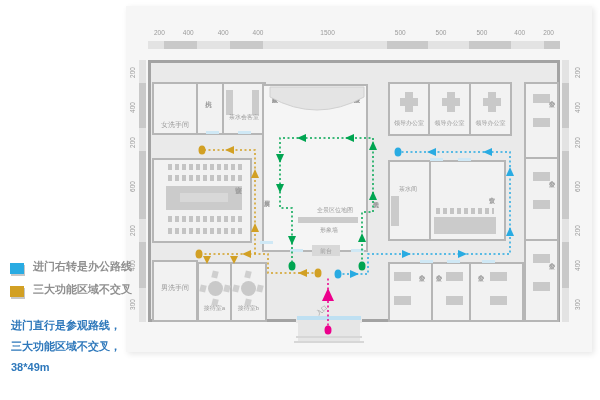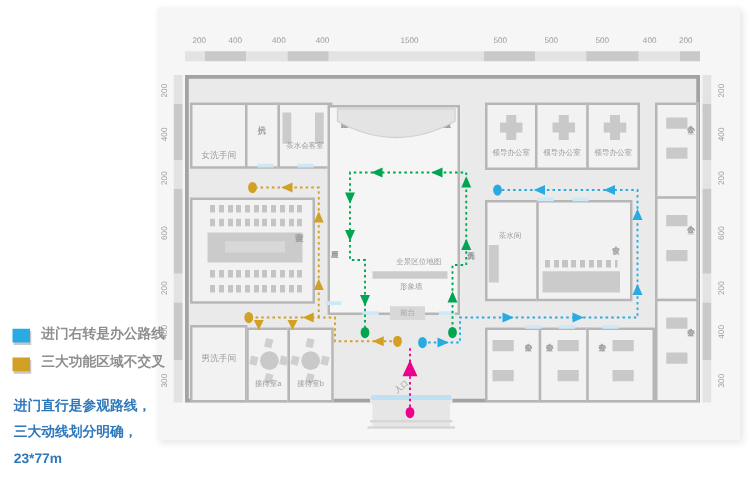--- a/index.html
+++ b/index.html
@@ -335,17 +335,17 @@
       <span class="legend-label">进门右转是办公路线</span>
     </div>
     <div class="legend-item">
       <span class="legend-sq" style="background: rgb(210, 160, 36);"></span>
       <span class="legend-label">三大功能区域不交叉</span>
     </div>
   </div>
 
   <div id="notes">
     <p>进门直行是参观路线，</p>
-    <p>三大动线划分明确，</p>
-    <p>23*77m</p>
+    <p>三大功能区域不交叉，</p>
+    <p>38*49m</p>
   </div>
 
 </div>
 
 </body></html>

